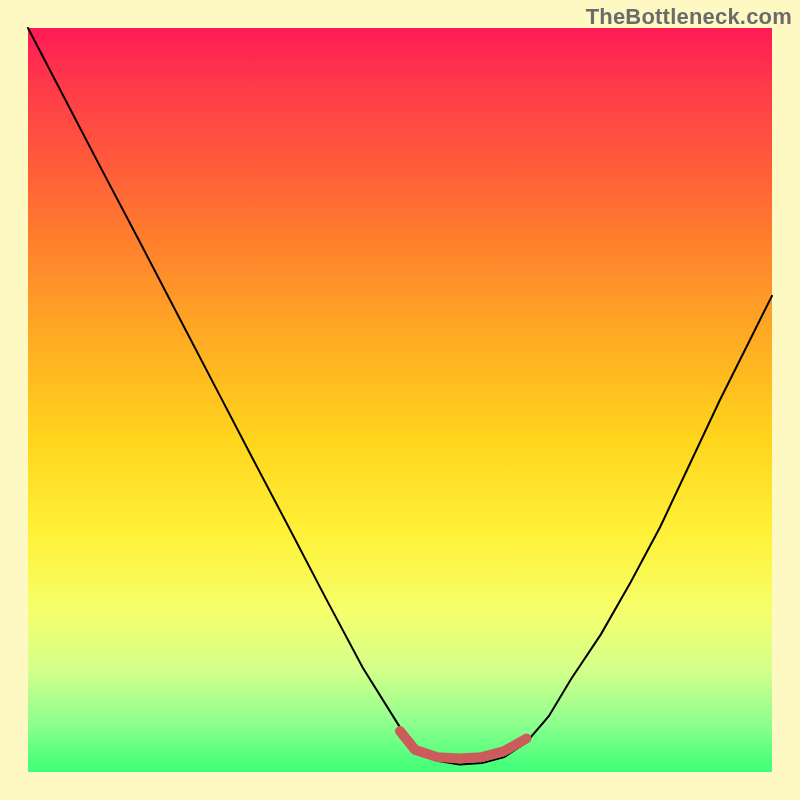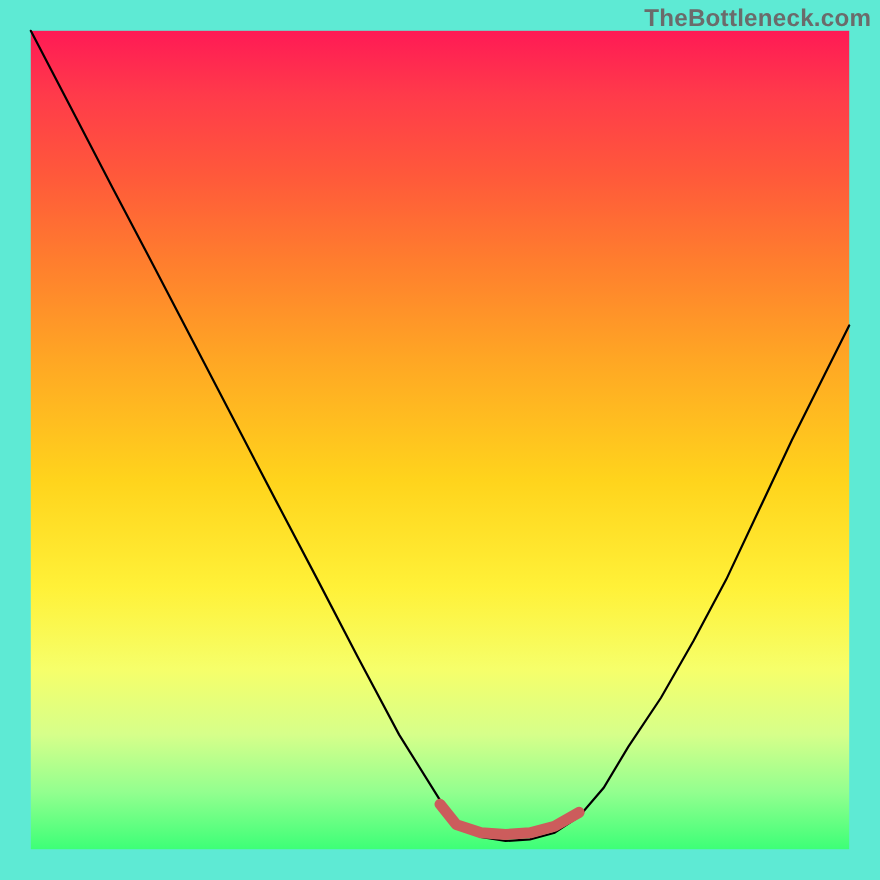--- a/index.html
+++ b/index.html
@@ -7,21 +7,21 @@
     padding: 0;
     width: 800px;
     height: 800px;
     overflow: hidden;
     background: #000;
   }
   .frame {
     position: relative;
     width: 800px;
     height: 800px;
-    background: #5eead4;
+    background: #fef9c3;
   }
   .plot-area {
     position: absolute;
     left: 28px;
     top: 28px;
     width: 744px;
     height: 744px;
     background: linear-gradient(
       to bottom,
       #ff1a55 0%,

